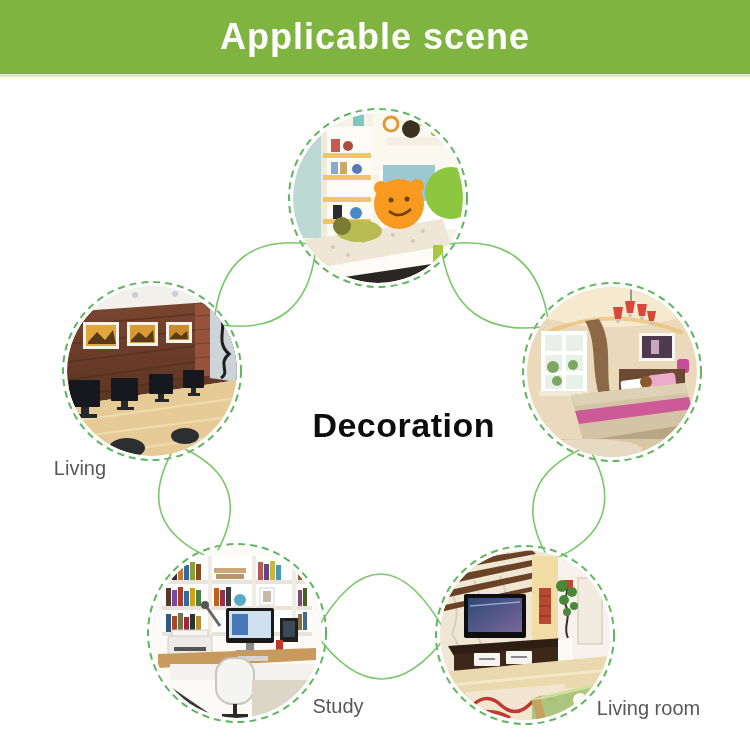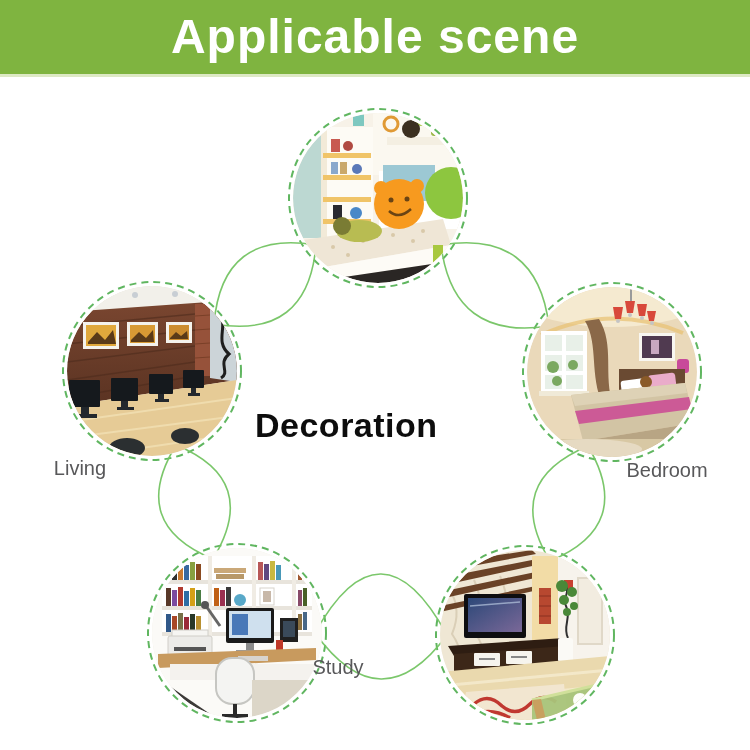--- a/index.html
+++ b/index.html
@@ -6,21 +6,21 @@
   .stage{
     position:relative;width:750px;height:750px;background:#ffffff;overflow:hidden;
     font-family:"Liberation Sans",sans-serif;
   }
   
   .banner{
     position:absolute;left:0;top:0;width:750px;height:74px;background:#7fb440;
     border-bottom:3px solid #dde9c4;display:flex;align-items:center;justify-content:center;
   }
   .banner-title{
-    color:#ffffff;font-size:48px;font-weight:bold;letter-spacing:1px;margin:0;line-height:1;
+    color:#ffffff;font-size:36px;font-weight:bold;letter-spacing:1px;margin:0;line-height:1;
   }
   
   .connectors{position:absolute;left:0;top:0;z-index:1;}
   
   .photo{
     position:absolute;width:170px;height:170px;border-radius:50%;overflow:hidden;z-index:2;
     background:#f5f2ea;
   }
   .photo svg{display:block;}
   .p-children{left:293px;top:113px;}
@@ -28,24 +28,24 @@
   .p-bedroom{left:527px;top:287px;}
   .p-study{left:152px;top:548px;}
   .p-living{left:440px;top:550px;}
   
   .node-label{
     position:absolute;z-index:3;color:#58585a;font-size:20px;line-height:1.1;text-align:center;
   }
   .l-children{left:282px;top:294px;width:190px;}
   .l-office{left:30px;top:457px;width:100px;}
   .l-bedroom{left:612px;top:459px;width:110px;}
-  .l-study{left:298px;top:656px;width:80px;text-align:center;}
+  .l-study{left:298px;top:695px;width:80px;text-align:center;}
   .l-living{left:586px;top:697px;width:125px;}
   .center-word{
-    position:absolute;left:255px;top:406px;width:240px;z-index:3;text-align:left;
+    position:absolute;left:255px;top:406px;width:240px;z-index:3;text-align:right;
     font-size:34px;font-weight:bold;color:#0d0d0d;letter-spacing:0.5px;
   }
 </style>
 </head>
 <body>
 
 <div class="stage">
 
   <div class="banner">
     <h1 class="banner-title">Applicable scene</h1>
@@ -427,18 +427,18 @@
 
         <polygon points="92,150 170,132 170,170 92,170" fill="#a8c47a" opacity="0.95"></polygon>
         <line x1="92" y1="150" x2="170" y2="132" stroke="#d0e09a" stroke-width="3"></line>
         <polygon points="92,150 97,170 106,170 101,149" fill="#c8a060"></polygon>
         <circle cx="140" cy="150" r="7" fill="#fdfdf8"></circle>
       </g>
     </svg>
   </div>
 
   <div class="node-label l-office">Living</div>
-  <div class="node-label l-bedroom">Bedroom</div>
   <div class="node-label l-study">Study</div>
+  <div class="node-label l-living">Living room</div>
 
   <div class="center-word">Decoration</div>
 
 </div>
 
 </body></html>

